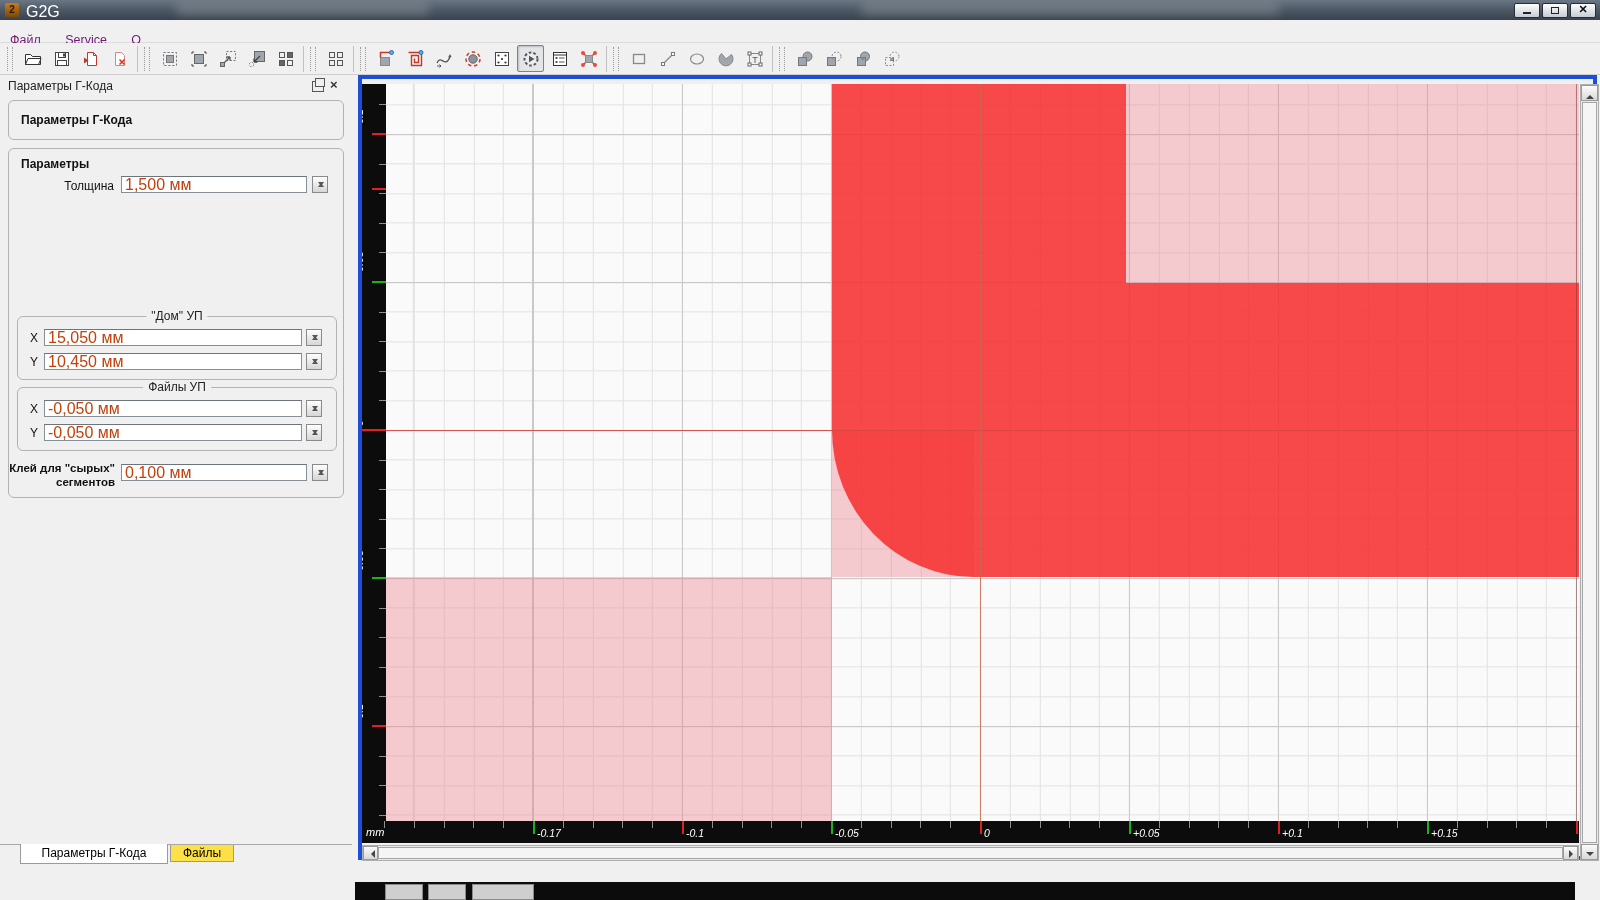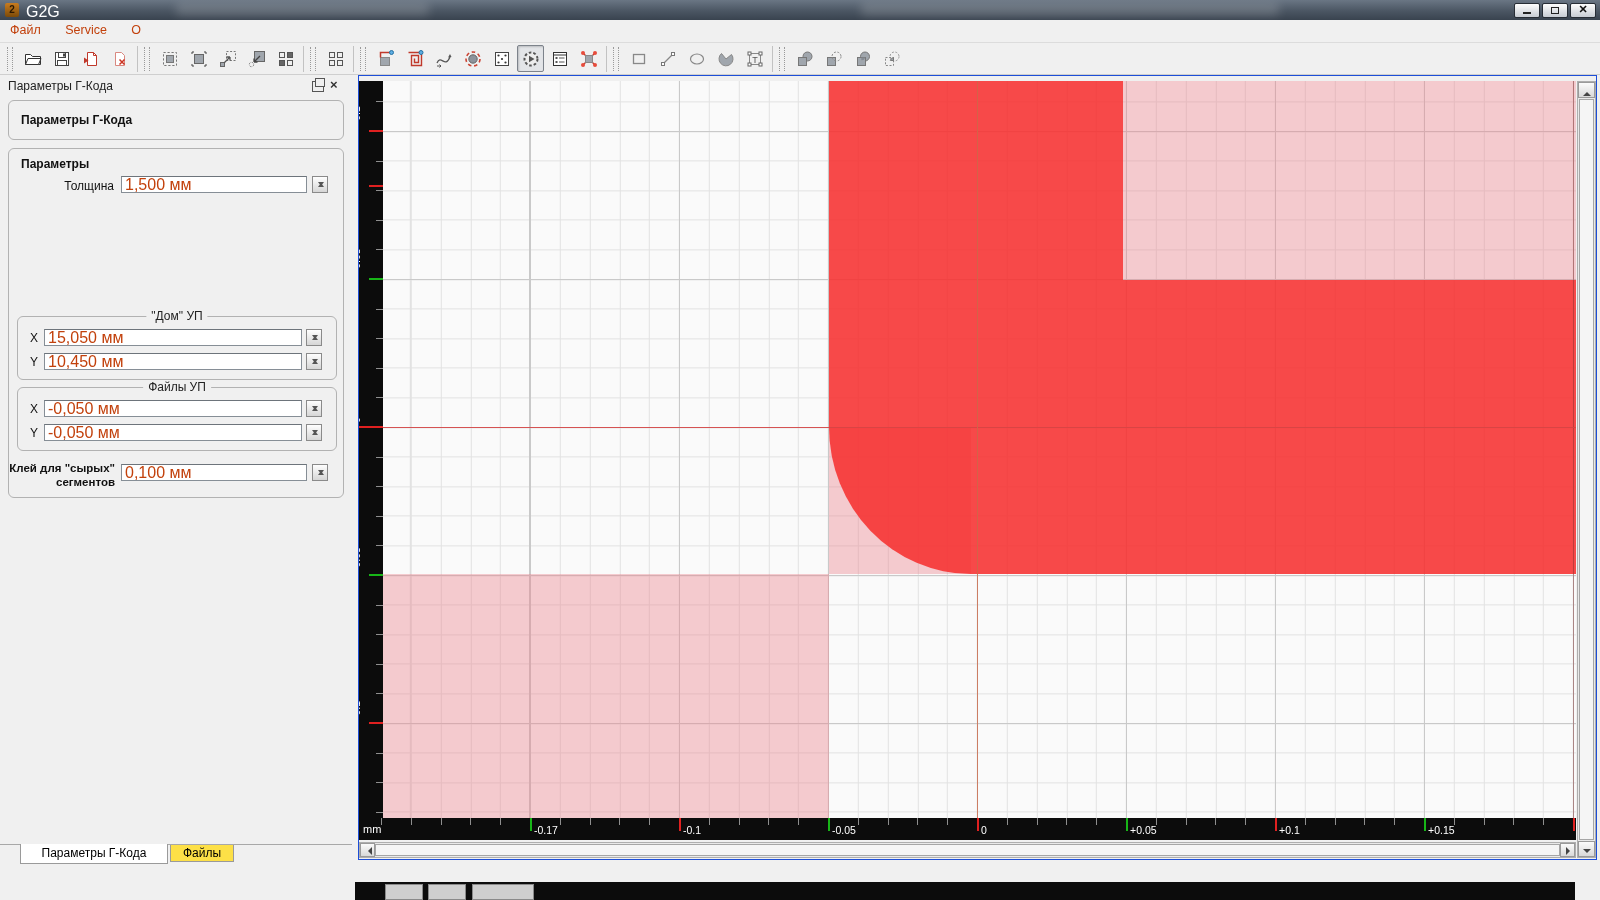--- a/index.html
+++ b/index.html
@@ -15,21 +15,21 @@
     text-align:center;line-height:14px;}
   #win-title{position:absolute;left:26px;top:3px;color:#fff;font-size:16px;}
   .winbtn{position:absolute;top:3px;width:26px;height:15px;border:1px solid #272d35;border-radius:2px;
     background:linear-gradient(#fdfdfd,#c7ccd3);box-sizing:border-box;}
   .winbtn .g-min{position:absolute;left:8px;bottom:3px;width:8px;height:2px;background:#222;}
   .winbtn .g-max{position:absolute;left:8px;top:3px;width:8px;height:7px;border:1.5px solid #222;box-sizing:border-box;}
   .winbtn .g-close{position:absolute;left:0;top:-1px;width:100%;text-align:center;font-size:11px;font-weight:bold;color:#111;}
   
   #menubar{position:absolute;left:0;top:20px;width:1600px;height:22px;background:#f0f0f0;
     border-bottom:1px solid #dcdcdc;}
-  .menu-item{display:inline-block;padding:3px 10px 0 10px;font-size:12.5px;color:#c2410c;height:19px;}
+  .menu-item{display:inline-block;padding:13px 10px 0 10px;font-size:12.5px;color:#701a75;height:19px;}
   
   #toolbar{position:absolute;left:0;top:43px;width:1600px;height:32px;background:#f0f0f0;
     border-bottom:1px solid #cfcfcf;display:flex;align-items:center;padding-left:4px;box-sizing:border-box;}
   .tsep{width:1px;height:26px;background:#c2c2c2;margin:0 3px;}
   .thandle{width:4px;height:24px;border-left:1px dotted #9a9a9a;border-right:1px dotted #9a9a9a;margin:0 5px 0 3px;}
   .tgroup{display:flex;align-items:center;}
   .tbtn{width:27px;height:27px;display:flex;align-items:center;justify-content:center;
     border:1px solid transparent;border-radius:2px;box-sizing:border-box;margin:0 1px;}
   .tbtn.active{background:#e3e5e8;border:1px solid #7d838b;box-shadow:inset 1px 1px 2px rgba(0,0,0,.18);}
   
@@ -51,21 +51,21 @@
   .spin:before{content:"";position:absolute;left:4.5px;top:3px;border:3px solid transparent;border-bottom:4px solid #555;}
   .spin:after{content:"";position:absolute;left:4.5px;bottom:3px;border:3px solid transparent;border-top:4px solid #555;}
   #ok-btn{position:absolute;left:8px;top:430px;width:336px;height:20px;border:1px solid #8a9097;border-radius:3px;
     background:linear-gradient(#fdfdfd,#dde1e6);font-size:12.5px;text-align:center;line-height:19px;color:#111;box-sizing:border-box;}
   #tabline{position:absolute;left:0;top:769px;width:352px;height:1px;background:#a8a8a8;}
   .tab{position:absolute;font-size:12px;text-align:center;box-sizing:border-box;}
   .tab.active{left:20px;top:769px;width:148px;height:20px;background:#fff;border:1px solid #9a9a9a;border-top:none;line-height:19px;}
   .tab.inactive{left:170px;top:770px;width:64px;height:17px;background:#fde047;border:1px solid #9a9a9a;border-top:none;line-height:16px;}
   
   #canvas-frame{position:absolute;left:358px;top:75px;width:1239px;height:785px;background:#f0f0f0;
-    border:1px solid #1d4ed8;box-sizing:border-box;}
+    border:4px solid #1d4ed8;box-sizing:border-box;font-style:italic;}
   #vruler{position:absolute;left:0;top:5px;width:24px;height:737px;background:#0c0c0c;overflow:hidden;}
   #plot{position:absolute;left:24px;top:5px;width:1193px;height:737px;background-color:#fafafa;overflow:hidden;
     background-image:
       repeating-linear-gradient(to right,#c9c9c9 0 1px,transparent 1px 149px),
       repeating-linear-gradient(to bottom,#c9c9c9 0 1px,transparent 1px 148px),
       repeating-linear-gradient(to right,#e2e2e2 0 1px,transparent 1px 29.8px),
       repeating-linear-gradient(to bottom,#e2e2e2 0 1px,transparent 1px 29.6px);
     background-position:147px 0,0 50px,27.8px 0,0 20.4px;}
   #hruler{position:absolute;left:0;top:742px;width:1217px;height:22px;background:#0c0c0c;overflow:hidden;}
   .mtick-h{position:absolute;top:0;width:1px;height:7px;background:#8f8f8f;}

